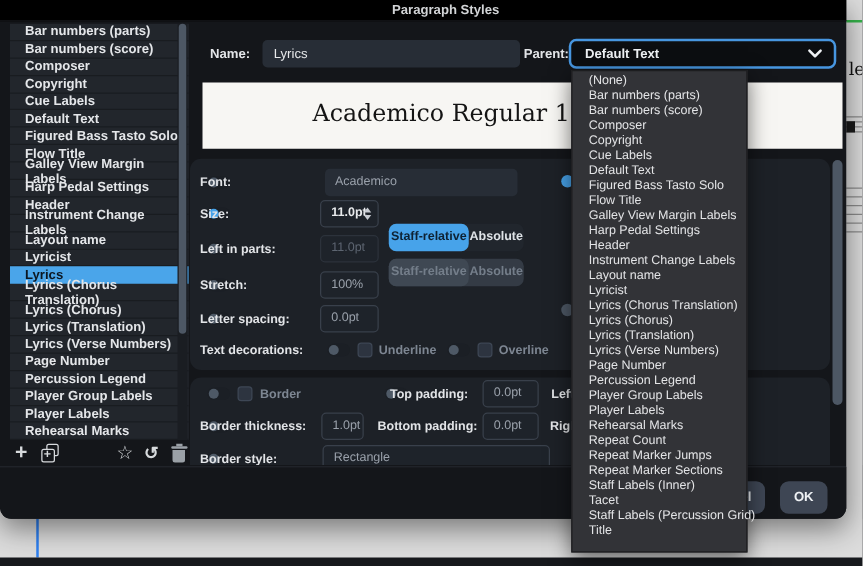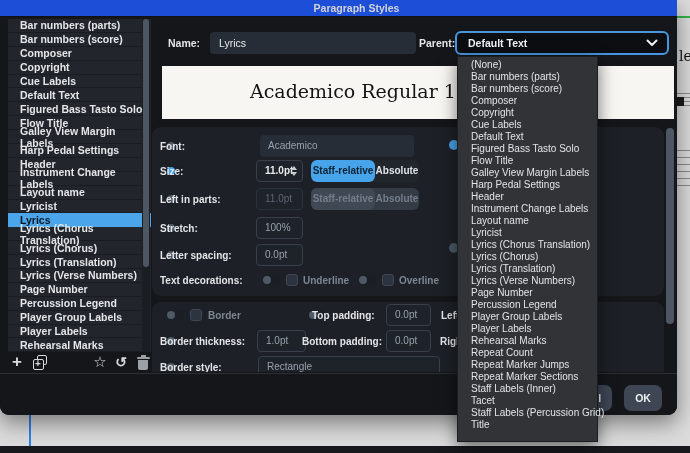--- a/index.html
+++ b/index.html
@@ -11,21 +11,21 @@
   .bg-green-line{position:absolute;left:0;top:16px;width:13px;height:2px;background:#35b24a;}
   .bg-frag{position:absolute;left:2px;top:48px;font-family:"DejaVu Serif",serif;font-size:14px;color:#111;}
   .staff-line{position:absolute;left:0;width:13px;height:1px;background:#8b8b8b;}
   .bg-glyph{position:absolute;left:0;top:97px;width:7px;height:9px;background:#1a1a1a;}
   .bg-bottom{position:absolute;left:0;top:415px;width:690px;height:31px;background:#dcdcdc;}
   .bg-blue-line{position:absolute;left:29px;top:0;width:2px;height:31px;background:#2d7ff0;}
   .bg-strip{position:absolute;left:0;top:446px;width:690px;height:7px;background:#17191d;}
   
   .window{position:absolute;left:0;top:0;width:677px;height:415px;background:#14161a;
           border-radius:0 0 9px 9px;box-shadow:0 8px 22px rgba(0,0,0,.45);z-index:1;}
-  .titlebar{position:absolute;left:0;top:0;width:677px;height:17px;background:#1d4ed8;
+  .titlebar{position:absolute;left:0;top:0;width:677px;height:17px;background:#000000;
             border-bottom:1px solid #101114;color:#d2d4d6;font-size:10.5px;font-weight:700;
             text-align:center;line-height:17px;padding-left:36px;}
   
   .side-list{position:absolute;left:8px;top:19px;width:143px;height:333px;background:#22262c;overflow:hidden;}
   .side-row{height:13.9px;display:flex;align-items:center;padding-left:12px;
             border-bottom:1px solid #191c20;font-size:10.5px;font-weight:600;color:#e4e6e9;}
   .side-row.selected{background:#4aa5ea;color:#0c1722;border-color:transparent;}
   .side-scroll{position:absolute;left:142px;top:19px;width:8px;height:333px;background:#1a1d22;}
   .side-thumb{position:absolute;left:1px;top:0;width:6px;height:248px;background:#4d5764;border-radius:3px;}
   .tool{position:absolute;top:352px;height:20px;width:18px;display:flex;align-items:center;justify-content:center;color:#d7dadd;}
@@ -63,21 +63,21 @@
   .field{position:absolute;height:22px;background:#1e232a;border:1px solid #39404b;border-radius:4px;
          font-size:10px;line-height:20px;padding-left:8px;color:#9aa1ab;}
   .field.big{background:#272d36;border:none;line-height:22px;color:#9aa1ab;}
   .field.dis{border-color:#2c323b;color:#5d6571;}
   .spin{position:absolute;width:47px;height:22px;background:#1e232a;border:1px solid #39404b;border-radius:4px;}
   .spin .val{position:absolute;left:8px;top:0;font-size:10px;line-height:20px;color:#e8eaec;font-weight:600;}
   .spin .up{position:absolute;right:5px;top:5px;width:0;height:0;border-left:3.5px solid transparent;
             border-right:3.5px solid transparent;border-bottom:4px solid #c8ccd2;}
   .spin .dn{position:absolute;right:5px;bottom:5px;width:0;height:0;border-left:3.5px solid transparent;
             border-right:3.5px solid transparent;border-top:4px solid #c8ccd2;}
-  .seg{position:absolute;width:108px;height:22px;border-radius:6px;background:#21262d;font-size:10px;font-weight:700;}
+  .seg{position:absolute;width:108px;height:22px;border-radius:6px;background:#21262d;font-size:10px;font-weight:700;margin-top:19px;}
   .seg .a{position:absolute;left:0;top:0;width:64px;height:22px;border-radius:6px;background:#47a3ea;
           color:#0e2233;text-align:center;line-height:22px;}
   .seg .b{position:absolute;left:64px;top:0;width:44px;height:22px;color:#dfe3e7;text-align:center;line-height:22px;}
   .seg.dis{background:#343b45;}
   .seg.dis .a{background:#3f4853;color:#747e8a;}
   .seg.dis .b{color:#747e8a;}
   .chk{position:absolute;width:12px;height:12px;background:#2d3440;border:1px solid #3e4755;border-radius:3px;}
   .peek{position:absolute;width:10px;height:10px;border-radius:50%;}
   .props-thumb{position:absolute;left:666px;width:8px;background:#4d5764;border-radius:4px;}
   
@@ -296,21 +296,21 @@
           <span class="dot"></span>
         </span>
       <span class="rlabel" style="left:160px;top:8px;width:70px">Top padding:</span>
       <span class="field" style="left:234px;top:2px;width:45px">0.0pt</span>
       <span class="rlabel" style="left:289px;top:8px;width:auto;text-align:left">Left</span>
 
       <span class="tg" style="left:14px;top:34px">
           <span class="dot"></span>
         </span>
       <span class="rlabel" style="left:8px;top:34px">Border thickness:</span>
-      <span class="field" style="left:105px;top:28px;width:49px">1.0pt</span>
+      <span class="field" style="left:105px;top:28px;width:34px">1.0pt</span>
       <span class="rlabel" style="left:150px;top:34px;width:80px">Bottom padding:</span>
       <span class="field" style="left:234px;top:28px;width:45px">0.0pt</span>
       <span class="rlabel" style="left:288px;top:34px;width:auto;text-align:left">Right</span>
 
       <span class="tg" style="left:14px;top:60px">
           <span class="dot"></span>
         </span>
       <span class="rlabel" style="left:8px;top:60px">Border style:</span>
       <span class="field" style="left:106px;top:54px;width:182px">Rectangle</span>
     </div>

